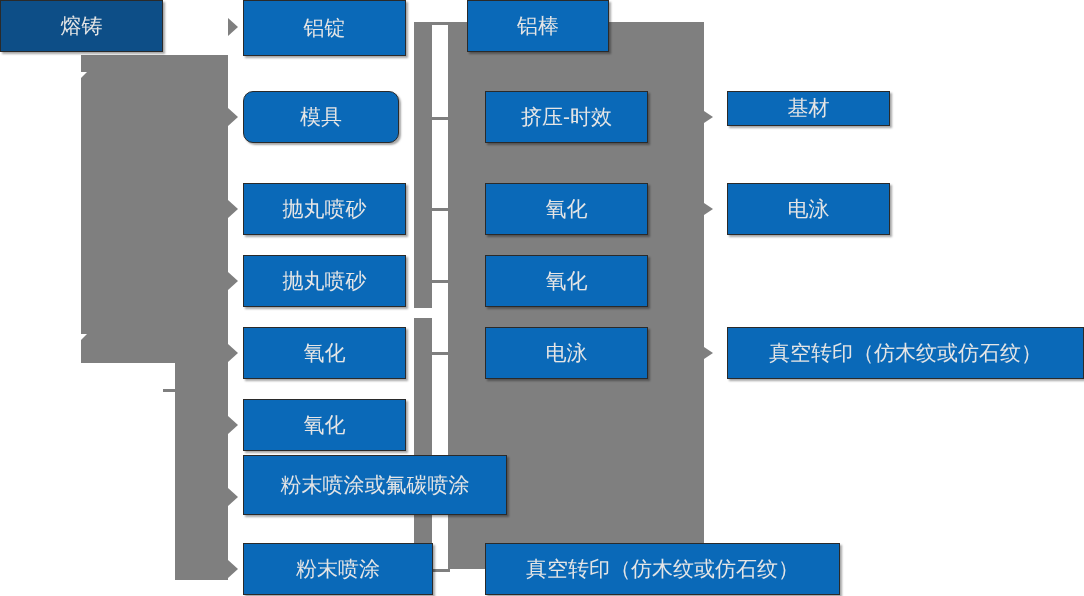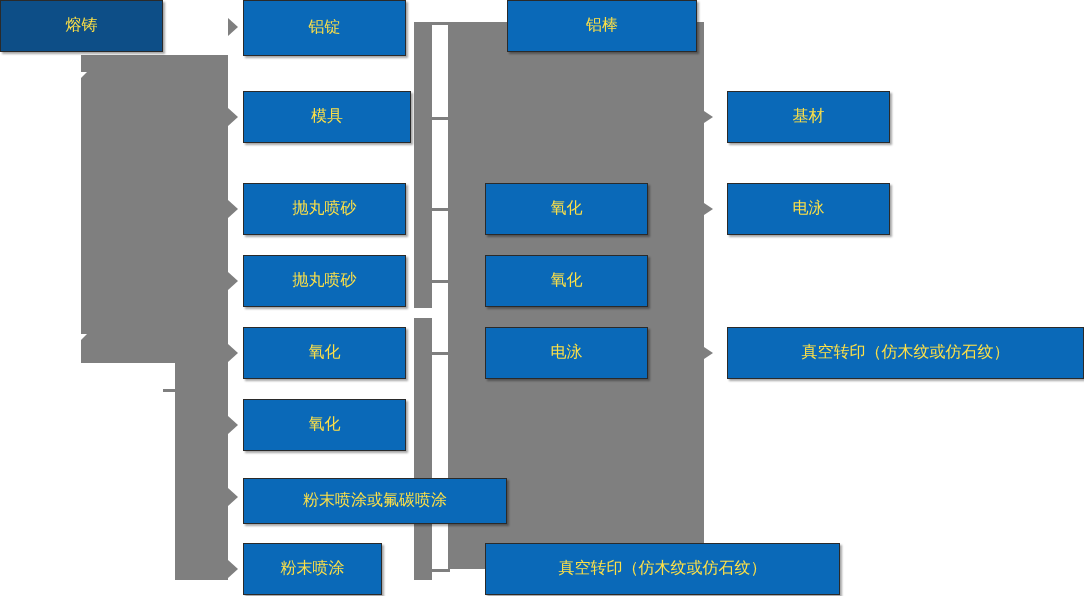--- a/index.html
+++ b/index.html
@@ -20,21 +20,21 @@
            border-top:9px solid #ffffff;}
   .arrow-sm{position:absolute;width:0;height:0;
             border-top:6px solid transparent;
             border-bottom:6px solid transparent;
             border-left:9px solid #7F7F7F;}
   .aline{position:absolute;height:3px;background:#7F7F7F;}
 
   
   .box{position:absolute;box-sizing:border-box;
        display:flex;align-items:center;justify-content:center;
-       color:#fde047;font-size:16px;line-height:1;
+       color:#e5e5e5;font-size:21px;line-height:1;
        border:1px solid #2a2a2a;
        box-shadow:2px 2px 2px rgba(0,0,0,0.35);
        white-space:nowrap;}
   .box.dark{background:#0D4E87;}
   .box.mid{background:#0A69B8;}
   .box span{display:block;transform:translateY(-1px);}
 </style>
 </head>
 <body>
 
@@ -73,59 +73,62 @@
   <div class="arrow-sm" style="left:704px;top:203px;"></div>
   <div class="arrow-sm" style="left:704px;top:347px;"></div>
 
   <div class="box dark" style="left:0px;top:0px;width:163px;height:52px;">
     <span>熔铸</span>
   </div>
 
   <div class="box mid" style="left:243px;top:0px;width:163px;height:56px;">
     <span>铝锭</span>
   </div>
-  <div class="box mid" style="left:243px;top:91px;width:168px;height:52px;">
+  <div class="box mid" style="left:243px;top:91px;width:156px;height:52px;border-radius:10px;">
     <span>模具</span>
   </div>
   <div class="box mid" style="left:243px;top:183px;width:163px;height:52px;">
     <span>抛丸喷砂</span>
   </div>
   <div class="box mid" style="left:243px;top:255px;width:163px;height:52px;">
     <span>抛丸喷砂</span>
   </div>
   <div class="box mid" style="left:243px;top:327px;width:163px;height:52px;">
     <span>氧化</span>
   </div>
   <div class="box mid" style="left:243px;top:399px;width:163px;height:52px;">
     <span>氧化</span>
   </div>
-  <div class="box mid" style="left:243px;top:478px;width:264px;height:46px;">
+  <div class="box mid" style="left:243px;top:455px;width:264px;height:60px;">
     <span>粉末喷涂或氟碳喷涂</span>
   </div>
-  <div class="box mid" style="left:243px;top:543px;width:139px;height:52px;">
+  <div class="box mid" style="left:243px;top:543px;width:190px;height:52px;">
     <span>粉末喷涂</span>
   </div>
 
-  <div class="box mid" style="left:507px;top:0px;width:190px;height:52px;">
+  <div class="box mid" style="left:467px;top:0px;width:142px;height:52px;">
     <span>铝棒</span>
+  </div>
+  <div class="box mid" style="left:485px;top:91px;width:163px;height:52px;">
+    <span>挤压-时效</span>
   </div>
   <div class="box mid" style="left:485px;top:183px;width:163px;height:52px;">
     <span>氧化</span>
   </div>
   <div class="box mid" style="left:485px;top:255px;width:163px;height:52px;">
     <span>氧化</span>
   </div>
   <div class="box mid" style="left:485px;top:327px;width:163px;height:52px;">
     <span>电泳</span>
   </div>
   <div class="box mid" style="left:485px;top:543px;width:355px;height:52px;">
     <span>真空转印（仿木纹或仿石纹）</span>
   </div>
 
-  <div class="box mid" style="left:727px;top:91px;width:163px;height:52px;">
+  <div class="box mid" style="left:727px;top:91px;width:163px;height:35px;">
     <span>基材</span>
   </div>
   <div class="box mid" style="left:727px;top:183px;width:163px;height:52px;">
     <span>电泳</span>
   </div>
   <div class="box mid" style="left:727px;top:327px;width:357px;height:52px;">
     <span>真空转印（仿木纹或仿石纹）</span>
   </div>
 
 </div>

